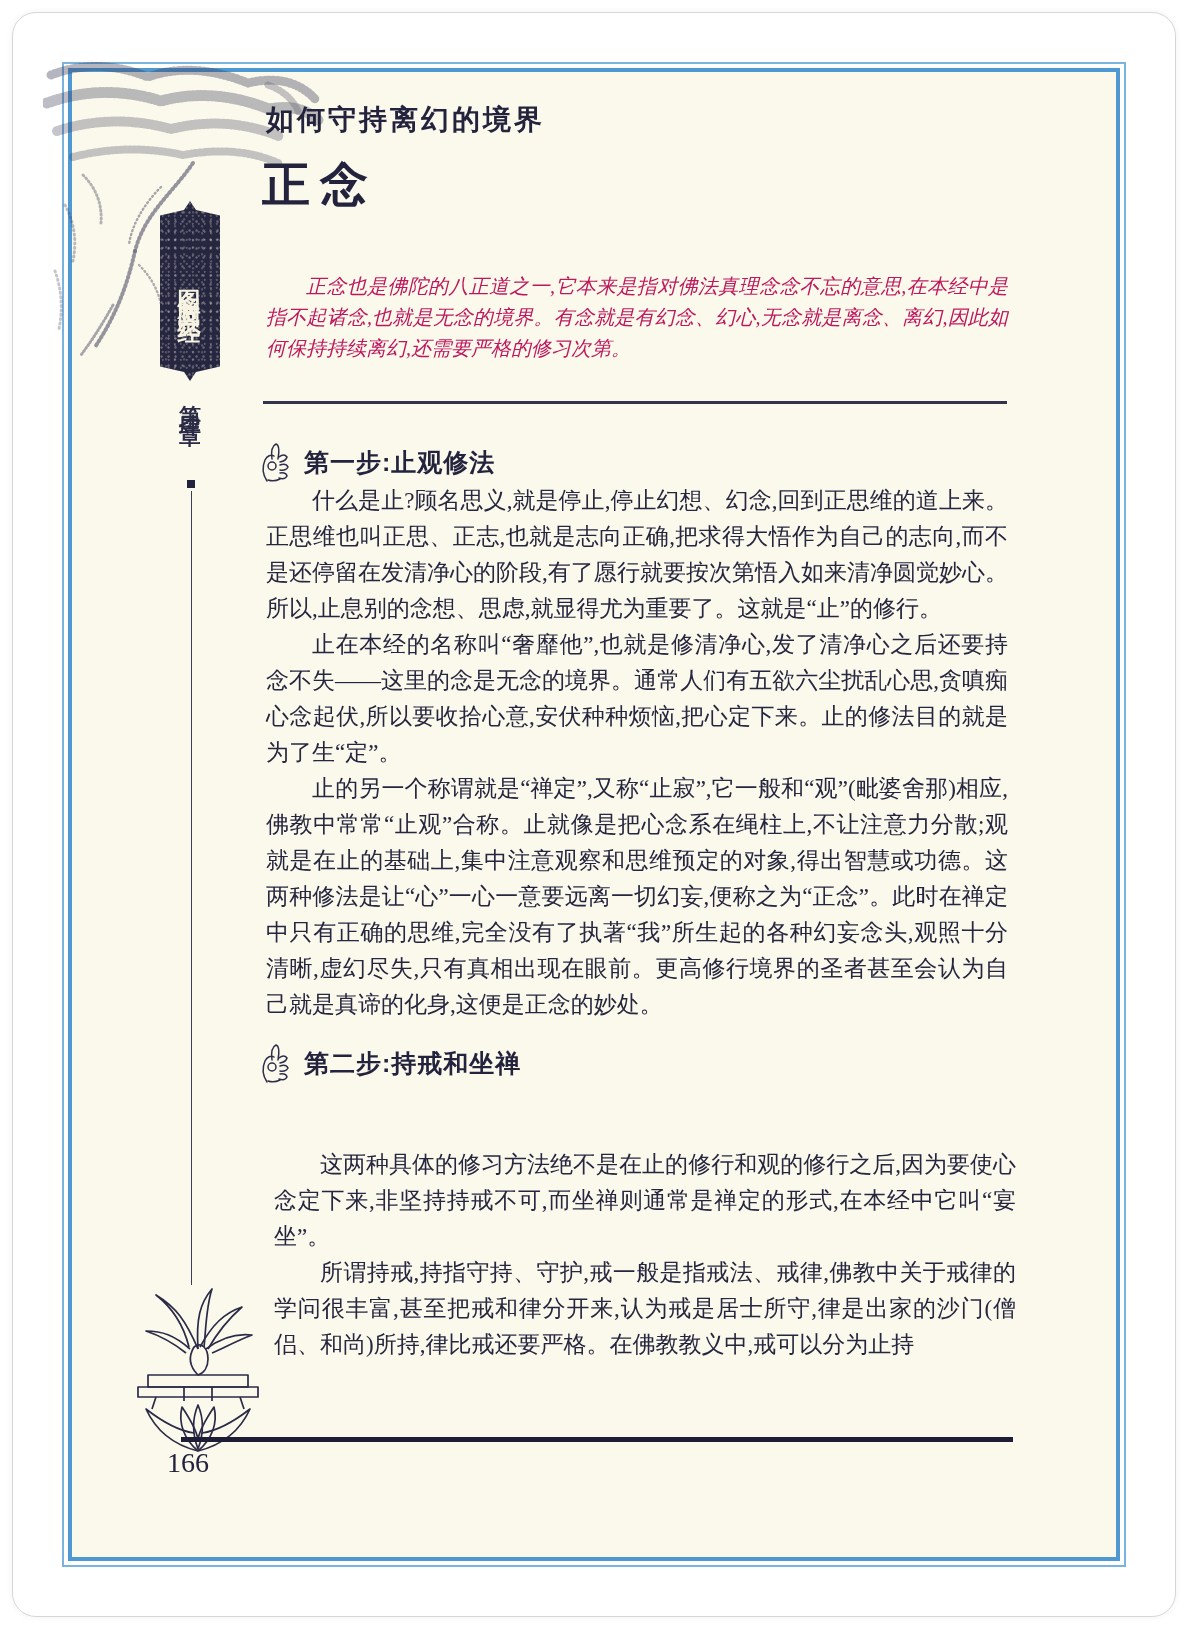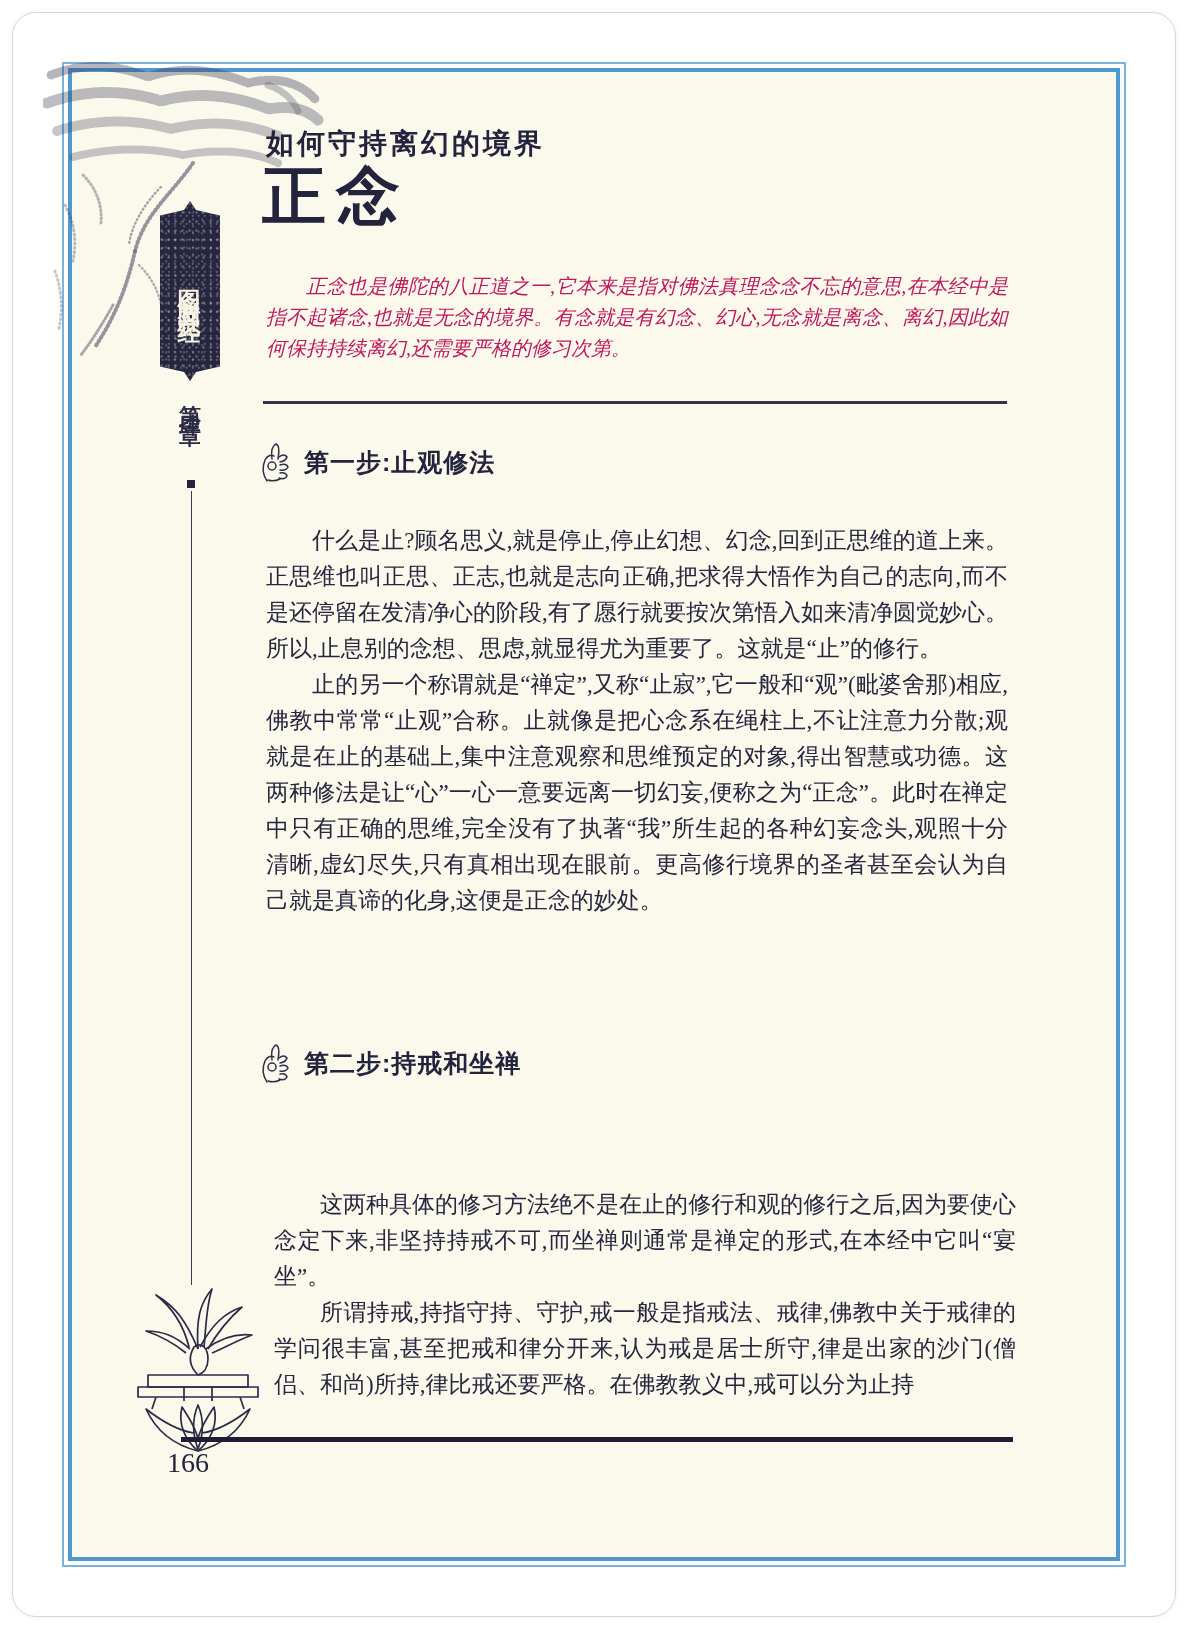--- a/index.html
+++ b/index.html
@@ -4,31 +4,31 @@
 <style>
   html,body{margin:0;padding:0;width:1188px;height:1629px;background:#ffffff;
     font-family:"Liberation Serif","DejaVu Serif",serif;}
   .page{position:absolute;inset:12px;background:#ffffff;border:1.5px solid #d7d7d7;
     border-radius:24px;box-shadow:0 0 6px rgba(0,0,0,.06);}
   .frame-thin{position:absolute;inset:49px;border:2px solid #79b3e0;}
   .frame-thick{position:absolute;inset:55px;border:4px solid #4f99d3;background:#FBF9EC;}
   .abs{position:absolute;}
   .ink{color:#23233E;}
   
-  .kicker{left:253px;top:112px;font-size:28px;font-weight:700;letter-spacing:3px;
+  .kicker{left:253px;top:88px;font-size:28px;font-weight:700;letter-spacing:3px;
     font-family:"Liberation Sans","DejaVu Sans",sans-serif;}
-  .title{left:249px;top:140px;font-size:64px;font-weight:700;letter-spacing:10px;}
+  .title{left:249px;top:140px;font-size:48px;font-weight:700;letter-spacing:10px;}
   .intro{left:253px;top:258px;width:742px;font-size:20px;line-height:31px;
     font-style:italic;color:#be185d;text-align:justify;text-indent:2em;}
   .separator{left:250px;top:388px;width:744px;height:2.5px;background:#33334e;}
   
   .sec-head{display:flex;align-items:center;gap:9px;}
   .sec-head .txt{font-size:25px;font-weight:700;letter-spacing:1px;
     font-family:"Liberation Sans","DejaVu Sans",sans-serif;color:#23233E;}
-  .body-col{width:742px;font-size:23px;line-height:36px;text-align:justify;color:#26263f;margin-top:40px;}
+  .body-col{width:742px;font-size:23px;line-height:36px;text-align:justify;color:#26263f;}
   .body-col p{margin:0;text-indent:2em;}
   
   .banner{left:147px;top:188px;width:60px;height:180px;background:#262640;
     clip-path:polygon(50% 0%,60% 5%,100% 8%,100% 92%,60% 95%,50% 100%,40% 95%,0% 92%,0% 8%,40% 5%);
     background-image:
       radial-gradient(circle at 22% 28%, rgba(250,248,232,.30) 0 .8px, transparent 1.6px),
       radial-gradient(circle at 68% 62%, rgba(250,248,232,.22) 0 .8px, transparent 1.6px),
       radial-gradient(circle at 45% 85%, rgba(250,248,232,.25) 0 .7px, transparent 1.4px);
     background-size:7px 9px,9px 7px,6px 8px;
     display:flex;align-items:center;justify-content:center;}
@@ -110,20 +110,21 @@
         <path d="M21 24 q6 -2 8 2 q-2 4 -8 3"></path>
         <path d="M21 32 q6 -1 7 3 q-2 4 -8 2"></path>
         <circle cx="13" cy="25" r="4"></circle>
         <path d="M9 39 q6 2 12 -1"></path>
       </g>
     </svg>
     <span class="txt">第一步:止观修法</span>
   </div>
   <div class="abs body-col" style="left:253px;top:470px;">
     <p>什么是止?顾名思义,就是停止,停止幻想、幻念,回到正思维的道上来。正思维也叫正思、正志,也就是志向正确,把求得大悟作为自己的志向,而不是还停留在发清净心的阶段,有了愿行就要按次第悟入如来清净圆觉妙心。所以,止息别的念想、思虑,就显得尤为重要了。这就是“止”的修行。</p>
+    <p>止在本经的名称叫“奢靡他”,也就是修清净心,发了清净心之后还要持念不失——这里的念是无念的境界。通常人们有五欲六尘扰乱心思,贪嗔痴心念起伏,所以要收拾心意,安伏种种烦恼,把心定下来。止的修法目的就是为了生“定”。</p>
     <p>止的另一个称谓就是“禅定”,又称“止寂”,它一般和“观”(毗婆舍那)相应,佛教中常常“止观”合称。止就像是把心念系在绳柱上,不让注意力分散;观就是在止的基础上,集中注意观察和思维预定的对象,得出智慧或功德。这两种修法是让“心”一心一意要远离一切幻妄,便称之为“正念”。此时在禅定中只有正确的思维,完全没有了执著“我”所生起的各种幻妄念头,观照十分清晰,虚幻尽失,只有真相出现在眼前。更高修行境界的圣者甚至会认为自己就是真谛的化身,这便是正念的妙处。</p>
   </div>
 
   <div class="abs sec-head" style="left:246px;top:1029px;">
     <svg width="36" height="42" viewBox="0 0 36 42">
       <g fill="none" stroke="#2e2e4a" stroke-width="1.5" stroke-linecap="round">
         <path d="M8 40 C4 34 3 26 6 19 C8 15 12 13 15 15"></path>
         <path d="M13 18 C12 11 13 5 17 3 C21 4 20 12 19 18"></path>
         <path d="M20 16 q5 -4 8 0 q-1 4 -7 5"></path>
         <path d="M21 24 q6 -2 8 2 q-2 4 -8 3"></path>

